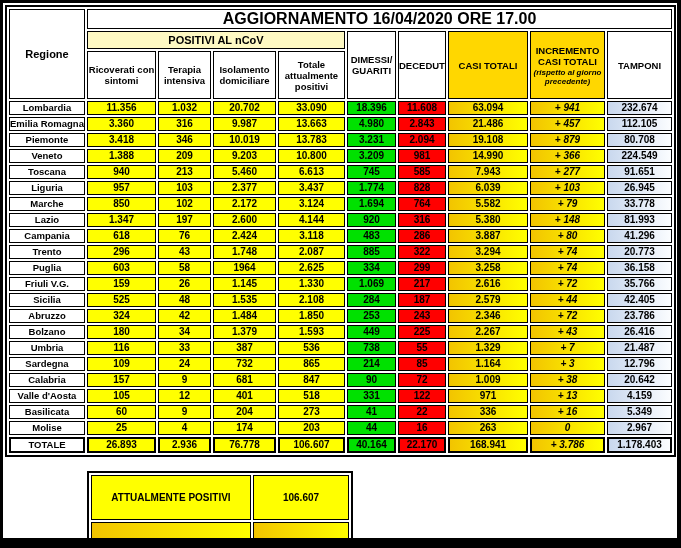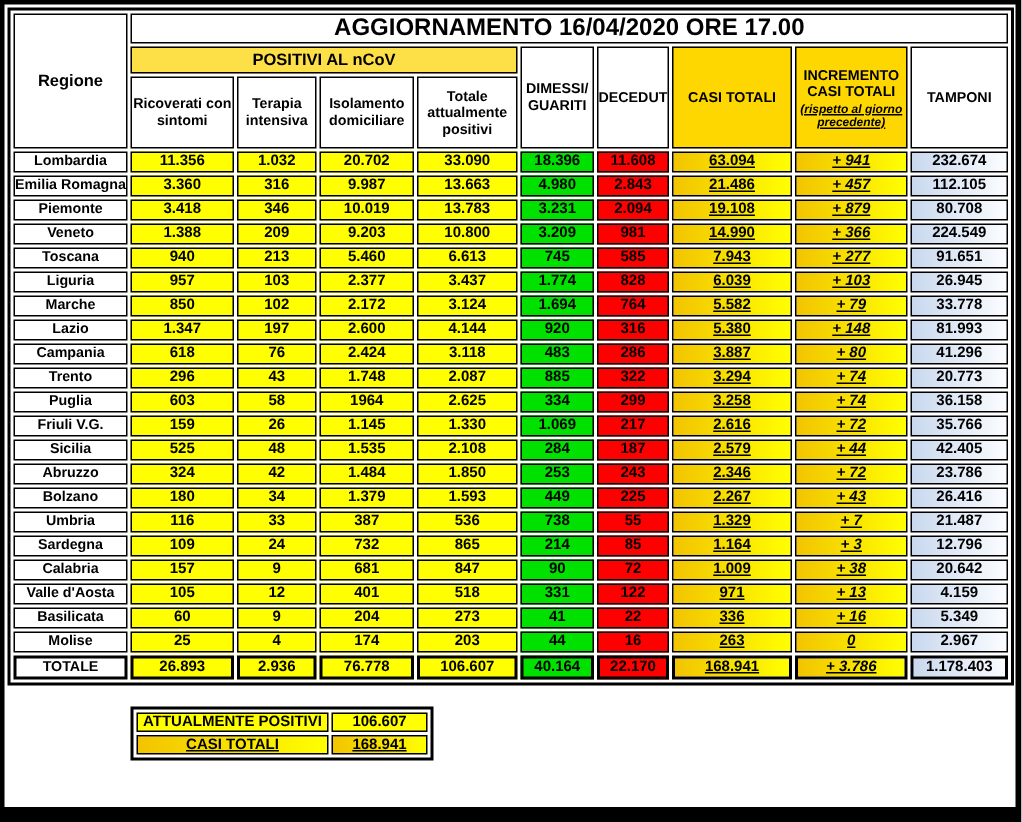--- a/index.html
+++ b/index.html
@@ -7,36 +7,36 @@
     width:681px;height:548px;box-sizing:border-box;position:relative;
     border:solid #000;border-width:3px 4px 10px 3px;background:#fff;
     font-family:"Liberation Sans",sans-serif;color:#000;overflow:hidden;
   }
   table{border-collapse:separate;border-spacing:2px;background:#fff;table-layout:fixed;}
   table.main{width:664px;margin:2px 0 0 2px;border:2px solid #000;}
   table.main th,table.main td{border:1px solid #000;text-align:center;vertical-align:middle;
     padding:0;overflow:hidden;font-weight:bold;}
   .h-title{height:18px;font-size:16px;background:#fff;}
   .h-region{font-size:11px;background:#fff;margin-left:38px;}
-  .h-group{height:16px;font-size:11px;background:#fde047;}
+  .h-group{height:16px;font-size:11px;background:#fef9c3;}
   .h-sub{height:46px;font-size:9.5px;line-height:11px;background:#fff;}
   .h-col{font-size:9.5px;line-height:11px;background:#fff;}
-  .note{font-size:8px;font-style:italic;font-weight:bold;line-height:9px;margin-top:1px;text-decoration:underline;}
+  .note{font-size:8px;font-style:italic;font-weight:bold;line-height:9px;margin-top:1px;}
   td.region{height:12px;line-height:12px;font-size:9.5px;background:#fff;}
   td.num{height:12px;line-height:12px;font-size:10px;}
   .c-yellow{background:#FFFF00;}
   .c-green{background:#00E100;}
   .c-red{background:#FF0000;}
-  .c-gold{background:linear-gradient(90deg,#F2C400,#FFFF00);text-decoration:underline;}
+  .c-gold{background:linear-gradient(90deg,#F2C400,#FFFF00);}
   .c-goldhdr{background:#FFD700;}
   .c-blue{background:linear-gradient(90deg,#C9D8EE,#FBFDFF);}
   .c-inc{font-style:italic;}
   tr.total td{border-width:2px;}
   table.summary{margin:14px 0 0 84px;border:2px solid #000;width:196px;}
-  table.summary td{border:1px solid #000;text-align:center;vertical-align:middle;padding:0;
+  table.summary td{border:1px solid #000;text-align:center;vertical-align:middle;padding:16px;
     overflow:hidden;font-weight:bold;height:11px;line-height:11px;font-size:10px;}
   .s-label{width:126px;}
   .s-value{width:62px;}
 </style>
 </head>
 <body>
 
 <div class="frame">
 
   <table class="main">

